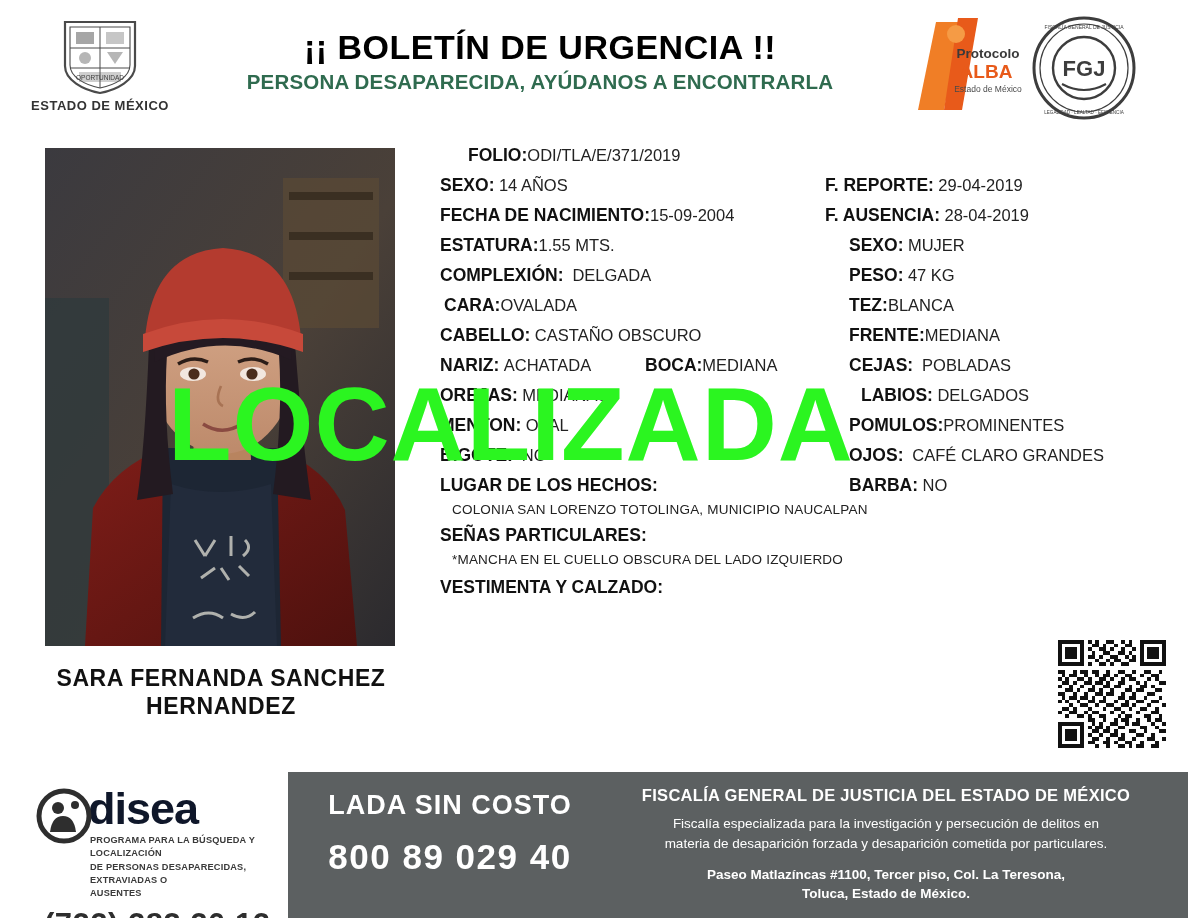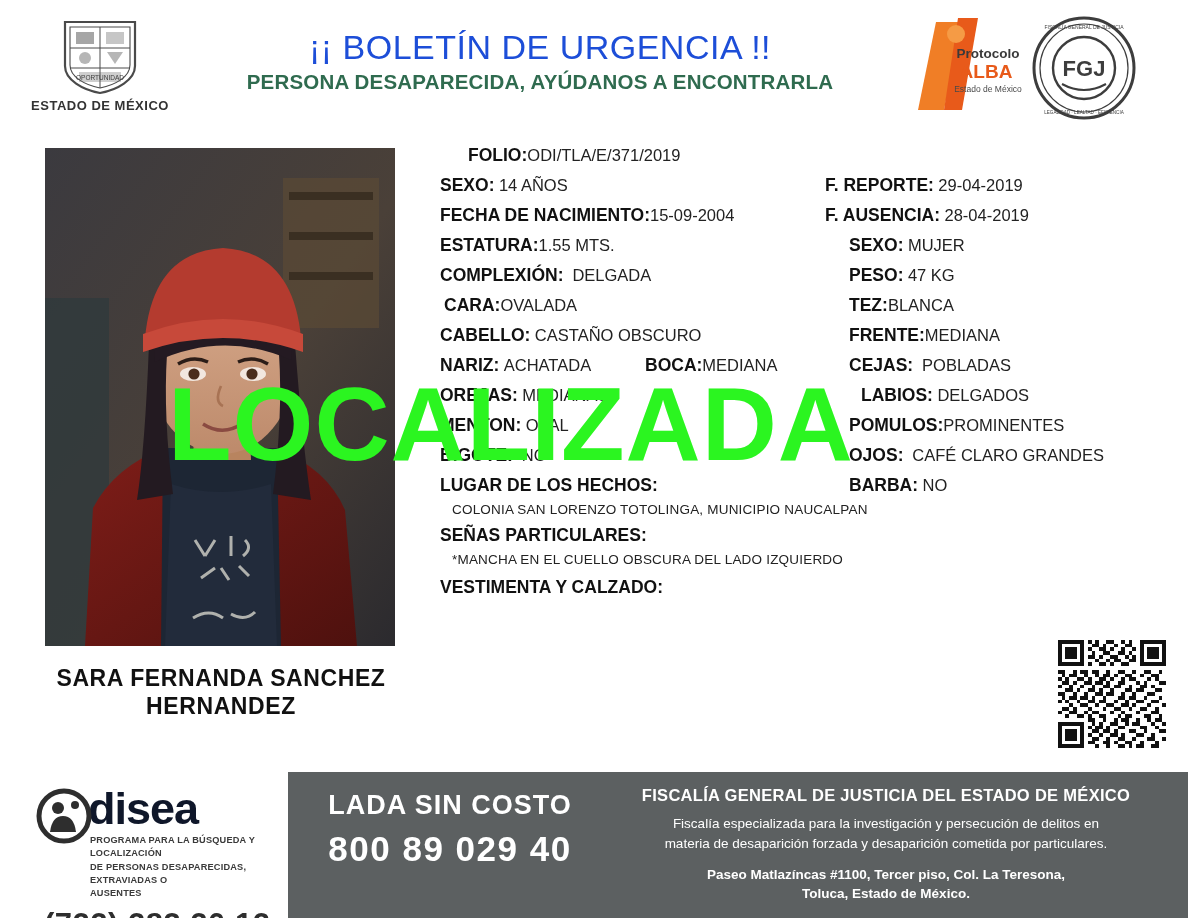--- a/index.html
+++ b/index.html
@@ -45,22 +45,22 @@
   }
   .header-titles {
     position: absolute;
     left: 190px;
     top: 28px;
     width: 700px;
     text-align: center;
   }
   .title-main {
     font-size: 34px;
-    font-weight: normal;
-    color: #1d4ed8;
+    font-weight: bold;
+    color: #000000;
     letter-spacing: 0.5px;
     line-height: 1.12;
   }
   .title-sub {
     font-size: 20.5px;
     font-weight: bold;
     color: #2f6b4f;
     letter-spacing: 0.2px;
     margin-top: 4px;
   }
@@ -179,21 +179,21 @@
   }
   .lada-text {
     font-size: 27px;
     font-weight: bold;
     letter-spacing: 1px;
   }
   .lada-number {
     font-size: 35px;
     font-weight: bold;
     letter-spacing: 1.5px;
-    margin-top: 8px;
+    margin-top: 16px;
   }
   .footer-right {
     position: absolute;
     left: 596px;
     top: 786px;
     width: 580px;
     text-align: center;
     color: #ffffff;
   }
   .fgj-title {

